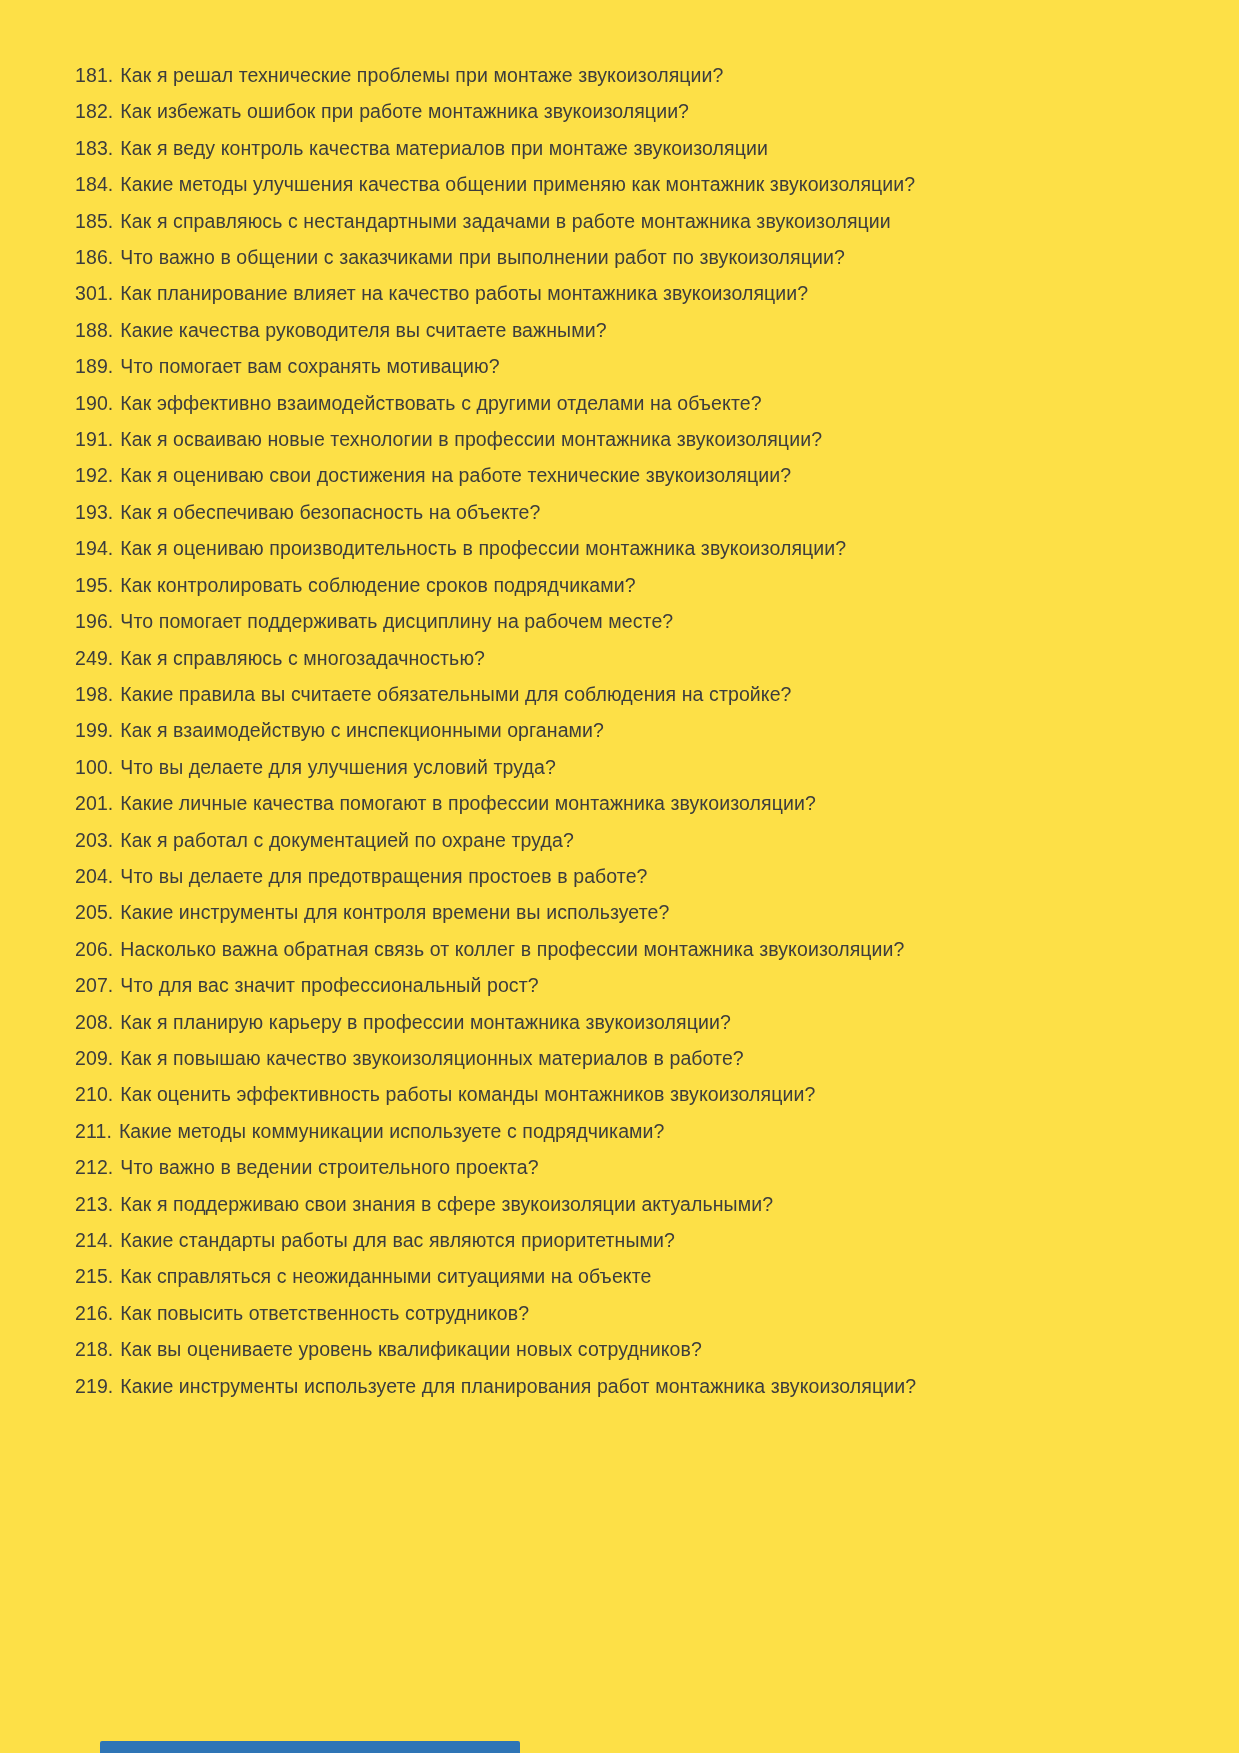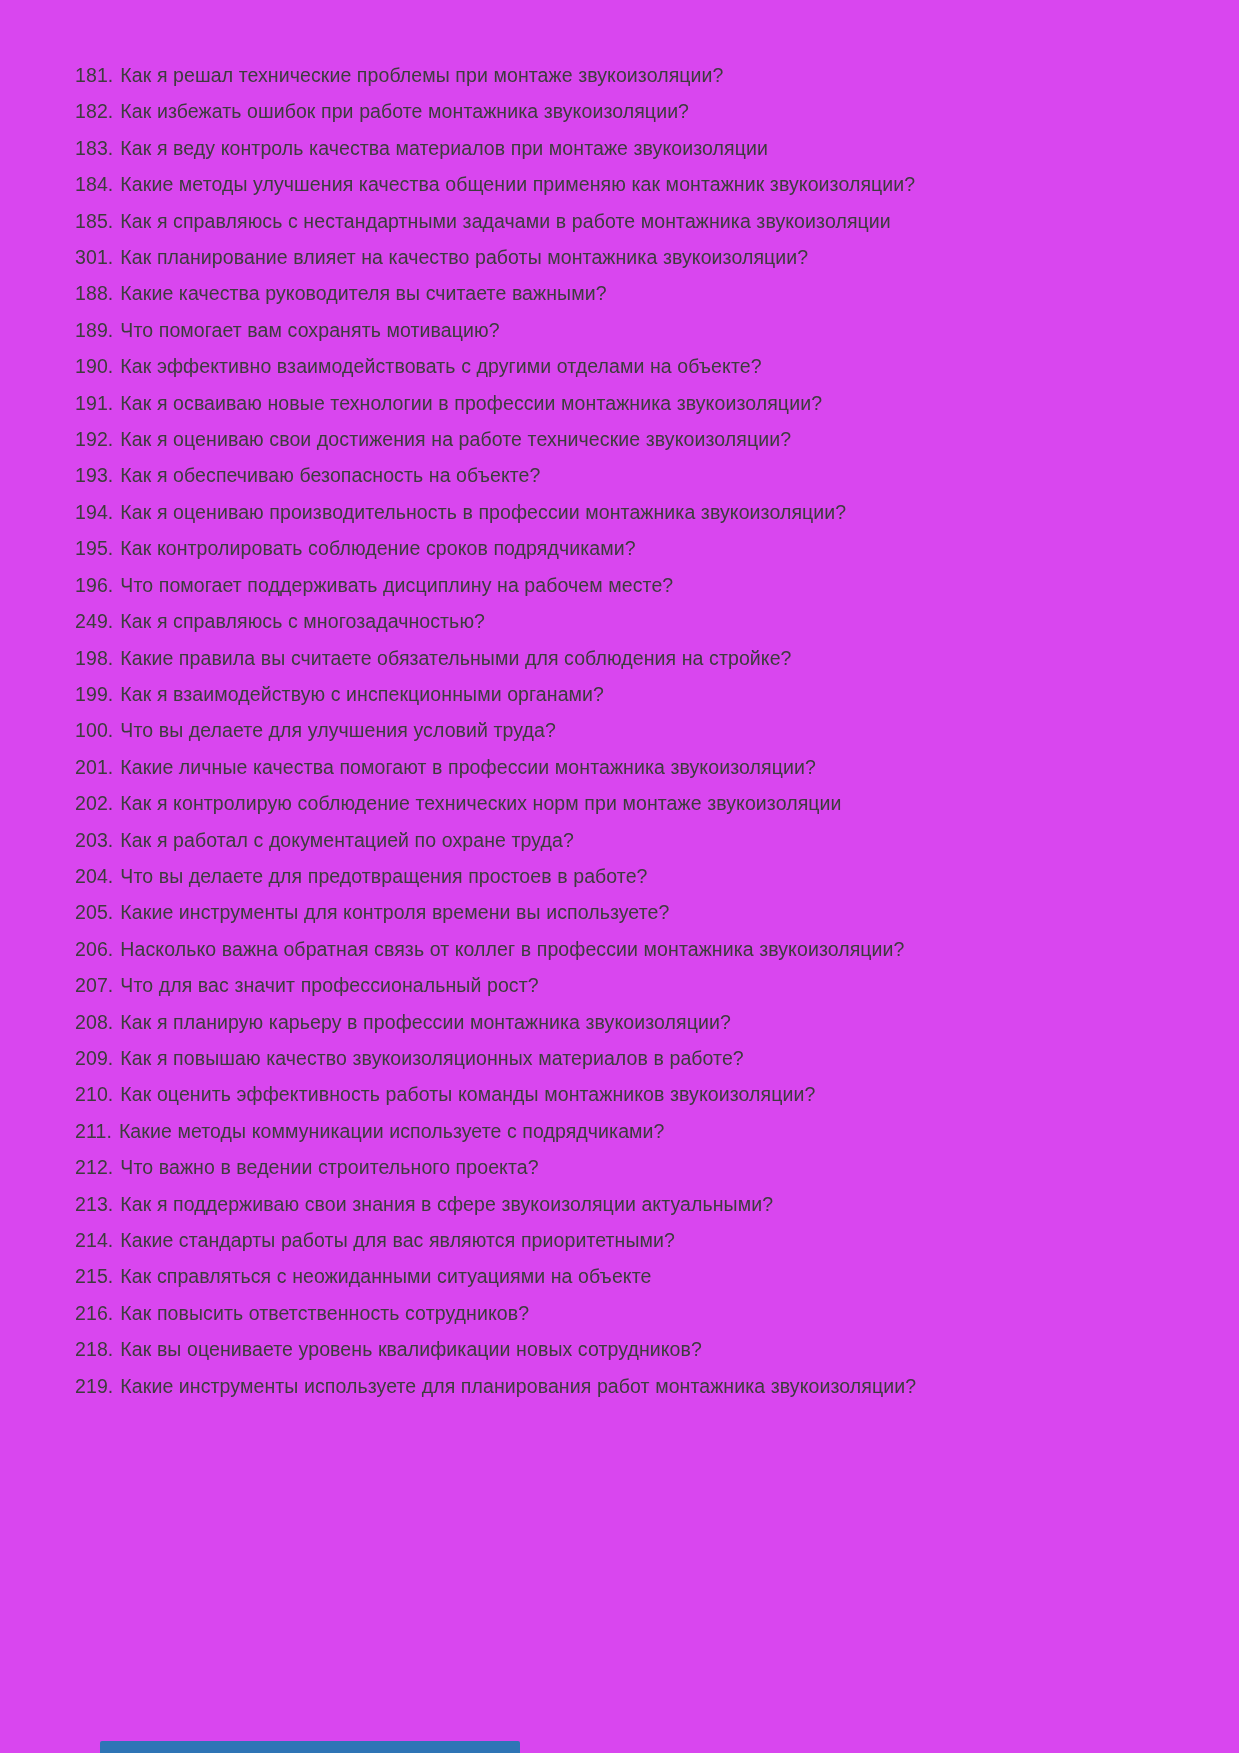--- a/index.html
+++ b/index.html
@@ -10,21 +10,21 @@
   body {
     width: 1239px;
     height: 1753px;
     position: relative;
     overflow: hidden;
     font-family: "Liberation Sans", "DejaVu Sans", sans-serif;
   }
   .doc-page {
     position: absolute;
     inset: 0;
-    background: #d946ef;
+    background: #fde047;
   }
   .question-list {
     padding: 57px 40px 0 75px;
   }
   .question-item {
     font-size: 19.5px;
     line-height: 36.4px;
     color: #3d3d3d;
     letter-spacing: 0.1px;
     white-space: nowrap;
@@ -59,20 +59,23 @@
   </div>
 
   <div class="question-item">
     <span class="q-num">184.</span><span class="q-text">Какие методы улучшения качества общении применяю как монтажник звукоизоляции?</span>
   </div>
 
   <div class="question-item">
     <span class="q-num">185.</span><span class="q-text">Как я справляюсь с нестандартными задачами в работе монтажника звукоизоляции</span>
   </div>
 
+  <div class="question-item">
+    <span class="q-num">186.</span><span class="q-text">Что важно в общении с заказчиками при выполнении работ по звукоизоляции?</span>
+  </div>
 
   <div class="question-item">
     <span class="q-num">301.</span><span class="q-text">Как планирование влияет на качество работы монтажника звукоизоляции?</span>
   </div>
 
   <div class="question-item">
     <span class="q-num">188.</span><span class="q-text">Какие качества руководителя вы считаете важными?</span>
   </div>
 
   <div class="question-item">
@@ -120,23 +123,20 @@
   </div>
 
   <div class="question-item">
     <span class="q-num">100.</span><span class="q-text">Что вы делаете для улучшения условий труда?</span>
   </div>
 
   <div class="question-item">
     <span class="q-num">201.</span><span class="q-text">Какие личные качества помогают в профессии монтажника звукоизоляции?</span>
   </div>
 
-  <div class="question-item">
-    <span class="q-num">202.</span><span class="q-text">Как я контролирую соблюдение технических норм при монтаже звукоизоляции</span>
-  </div>
 
   <div class="question-item">
     <span class="q-num">203.</span><span class="q-text">Как я работал с документацией по охране труда?</span>
   </div>
 
   <div class="question-item">
     <span class="q-num">204.</span><span class="q-text">Что вы делаете для предотвращения простоев в работе?</span>
   </div>
 
   <div class="question-item">

